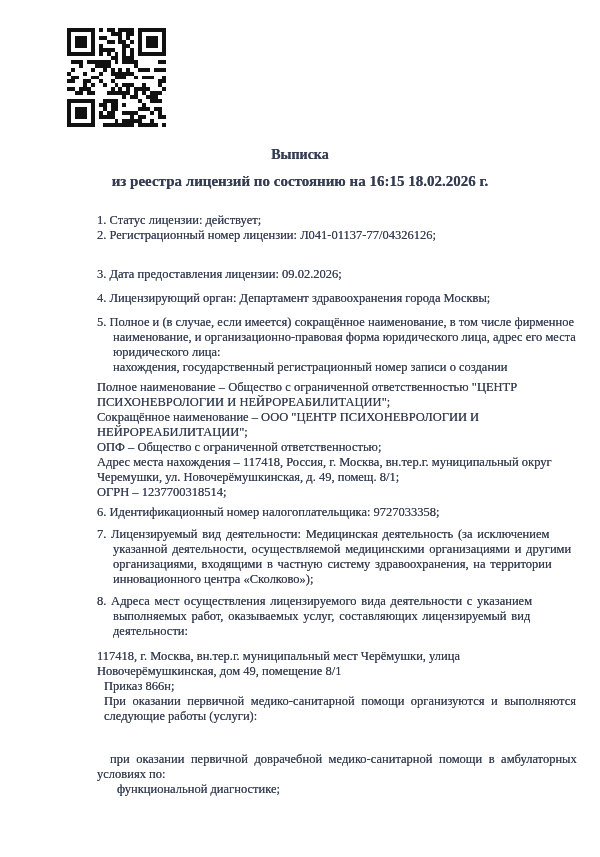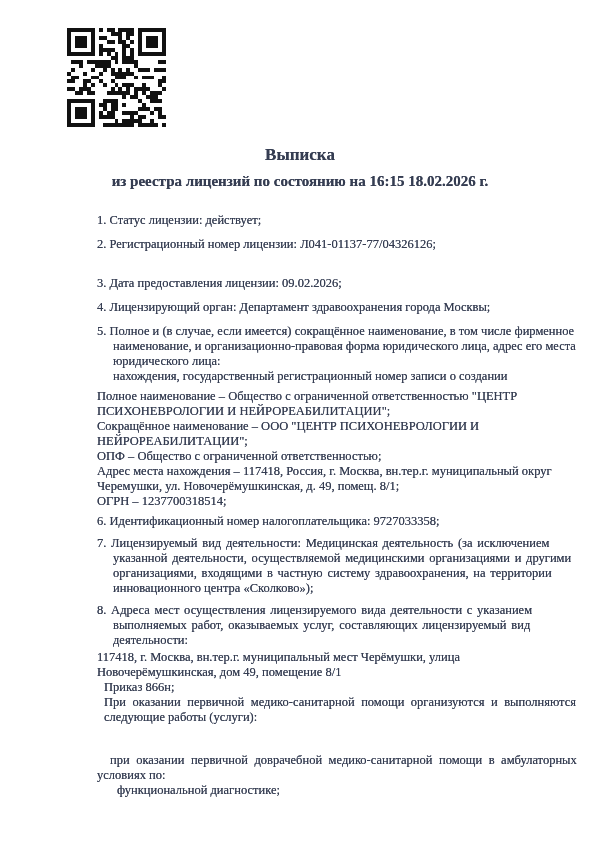--- a/index.html
+++ b/index.html
@@ -22,21 +22,21 @@
     shape-rendering: crispEdges;
   }
   .titles {
     position: absolute;
     top: 147px;
     left: 0;
     width: 600px;
     text-align: center;
     font-weight: bold;
   }
-  .t1 { font-size: 17px; line-height: 15px; }
+  .t1 { font-size: 14px; line-height: 15px; }
   .t2 { font-size: 15px;  line-height: 15px; margin-top: 12px; }
   .doc-body {
     position: absolute;
     left: 97px;
     top: 213px;
     width: 481px;
     font-size: 12.5px;
     line-height: 15px;
   }
   .block { }
@@ -360,21 +360,21 @@
       <rect x="22" y="24" width="1" height="1" fill="#111111"></rect>
       <rect x="24" y="24" width="1" height="1" fill="#111111"></rect>
     </svg>
 
   <div class="titles">
     <div class="t1">Выписка</div>
     <div class="t2">из реестра лицензий по состоянию на 16:15 18.02.2026 г.</div>
   </div>
 
   <div class="doc-body" id="doc-body">
-      <div class="block" style="margin-bottom: 9px;">
+      <div class="block" style="margin-bottom: 0;">
         <div class="line">1. Статус лицензии: действует;</div>
       </div>
       <div class="block" style="margin-bottom: 9px;">
         <div class="line">2. Регистрационный номер лицензии: Л041-01137-77/04326126;</div>
       </div>
       <div class="block" style="margin-bottom: 9px; margin-top: 24px;">
         <div class="line">3. Дата предоставления лицензии: 09.02.2026;</div>
       </div>
       <div class="block" style="margin-bottom: 9px;">
         <div class="line">4. Лицензирующий орган: Департамент здравоохранения города Москвы;</div>
@@ -397,21 +397,21 @@
       </div>
       <div class="block" style="margin-bottom: 7px;">
         <div class="line">6. Идентификационный номер налогоплательщика: 9727033358;</div>
       </div>
       <div class="block" style="margin-bottom: 7px;">
         <div class="line sp1">7. Лицензируемый вид деятельности: Медицинская деятельность (за исключением</div>
         <div class="line ind1 sp1">указанной деятельности, осуществляемой медицинскими организациями и другими</div>
         <div class="line ind1 sp1">организациями, входящими в частную систему здравоохранения, на территории</div>
         <div class="line ind1">инновационного центра «Сколково»);</div>
       </div>
-      <div class="block" style="margin-bottom: 2px;">
+      <div class="block" style="margin-bottom: 10px;">
         <div class="line sp1">8. Адреса мест осуществления лицензируемого вида деятельности с указанием</div>
         <div class="line ind1 sp1">выполняемых работ, оказываемых услуг, составляющих лицензируемый вид</div>
         <div class="line ind1">деятельности:</div>
       </div>
       <div class="block" style="margin-bottom: 0px;">
         <div class="line">117418, г. Москва, вн.тер.г. муниципальный мест Черёмушки, улица</div>
         <div class="line">Новочерёмушкинская, дом 49, помещение 8/1</div>
         <div class="line ind2">Приказ 866н;</div>
         <div class="line ind2 sp2">При оказании первичной медико-санитарной помощи организуются и выполняются</div>
         <div class="line ind2">следующие работы (услуги):</div>

